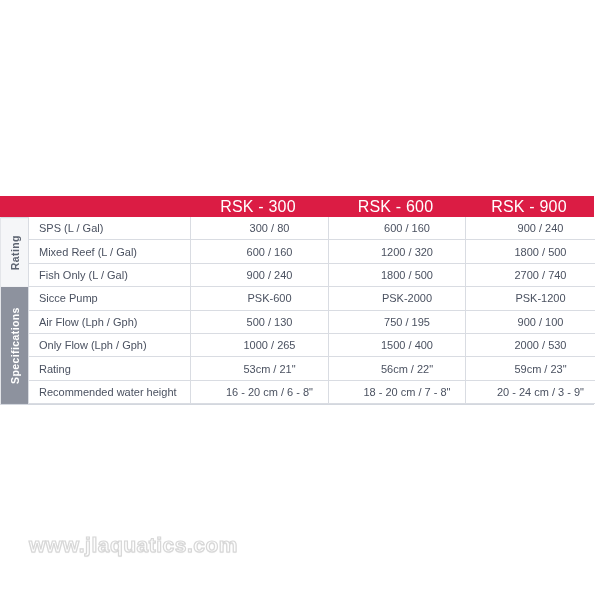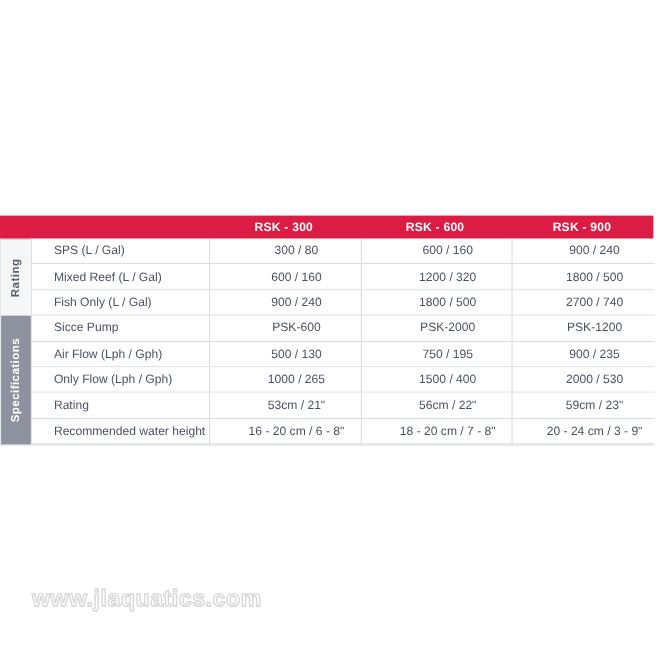--- a/index.html
+++ b/index.html
@@ -8,41 +8,41 @@
     font-family:"Liberation Sans",sans-serif;color:#4a5160;
   }
   
   .spec-table{position:absolute;left:0;top:196px;width:594px;}
   .header-bar{
     display:grid;grid-template-columns:189px 138px 137px 130px;
     height:21px;background:#db1c44;
   }
   .header-cell{
     display:flex;align-items:center;justify-content:center;
-    color:#ffffff;font-size:11px;font-weight:bold;letter-spacing:.2px;
+    color:#ffffff;font-size:16px;font-weight:normal;letter-spacing:.2px;
   }
   .body-grid{
     display:grid;grid-template-columns:27px 162px 138px 137px 130px;
     grid-auto-rows:23.4px;
     border-left:1px solid #e3e5e9;border-right:1px solid #d3d7de;border-bottom:1px solid #d3d7de;
     box-sizing:border-box;width:594px;
   }
   .side-cell{
     grid-column:1;display:flex;align-items:center;justify-content:center;
     writing-mode:vertical-rl;transform:rotate(180deg);
     font-size:10.5px;font-weight:bold;letter-spacing:.4px;
   }
   .side-rating{grid-row:1 / span 3;background:#f5f6f8;color:#5c6370;border-bottom:1px solid #d3d7de;}
   .side-specs{grid-row:4 / span 5;background:#8d929e;color:#ffffff;}
   .cell{
     display:flex;align-items:center;font-size:11px;
     border-bottom:1px solid #d9dce2;border-left:1px solid #d9dce2;
     box-sizing:border-box;background:#ffffff;padding-left:20px;
   }
-  .label-cell{padding-left:20px;justify-content:flex-start;}
+  .label-cell{padding-left:10px;justify-content:flex-start;}
   .value-cell{justify-content:center;text-align:center;}
   
   .watermark{
     position:absolute;left:29px;top:533px;
     font-size:21px;font-weight:bold;letter-spacing:.5px;
     color:#fdfdfd;-webkit-text-stroke:1.2px #d7d7d7;
     text-shadow:0 1px 1px #e6e6e6;
     white-space:nowrap;user-select:none;
   }
 </style>
@@ -81,21 +81,21 @@
       <div class="cell value-cell">2700 / 740</div>
 
       <div class="cell label-cell">Sicce Pump</div>
       <div class="cell value-cell">PSK-600</div>
       <div class="cell value-cell">PSK-2000</div>
       <div class="cell value-cell">PSK-1200</div>
 
       <div class="cell label-cell">Air Flow (Lph / Gph)</div>
       <div class="cell value-cell">500 / 130</div>
       <div class="cell value-cell">750 / 195</div>
-      <div class="cell value-cell">900 / 235</div>
+      <div class="cell value-cell">900 / 100</div>
 
       <div class="cell label-cell">Only Flow (Lph / Gph)</div>
       <div class="cell value-cell">1000 / 265</div>
       <div class="cell value-cell">1500 / 400</div>
       <div class="cell value-cell">2000 / 530</div>
 
       <div class="cell label-cell">Rating</div>
       <div class="cell value-cell">53cm / 21"</div>
       <div class="cell value-cell">56cm / 22"</div>
       <div class="cell value-cell">59cm / 23"</div>

